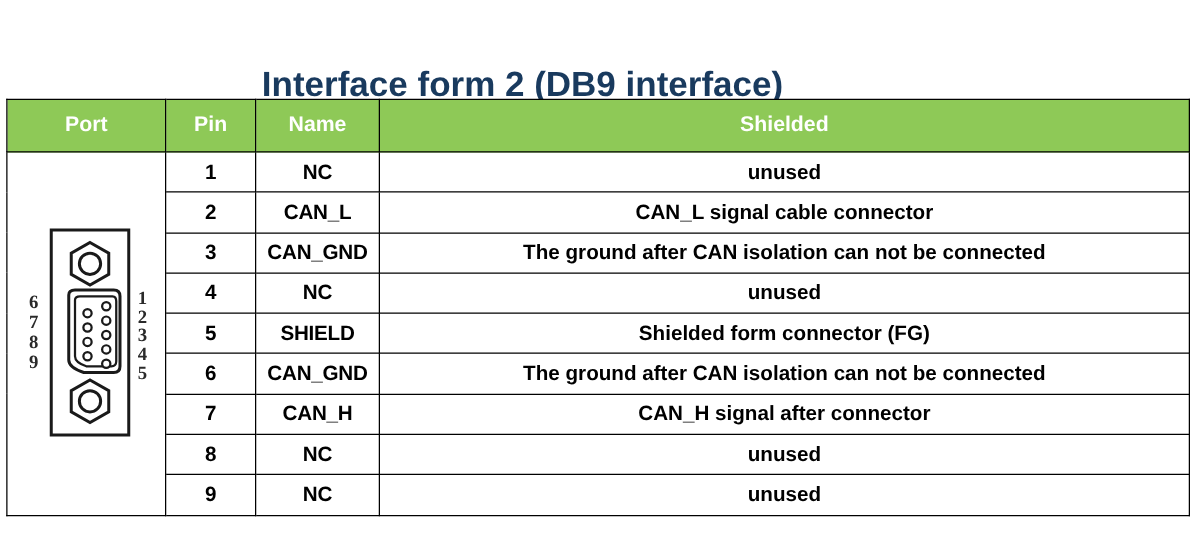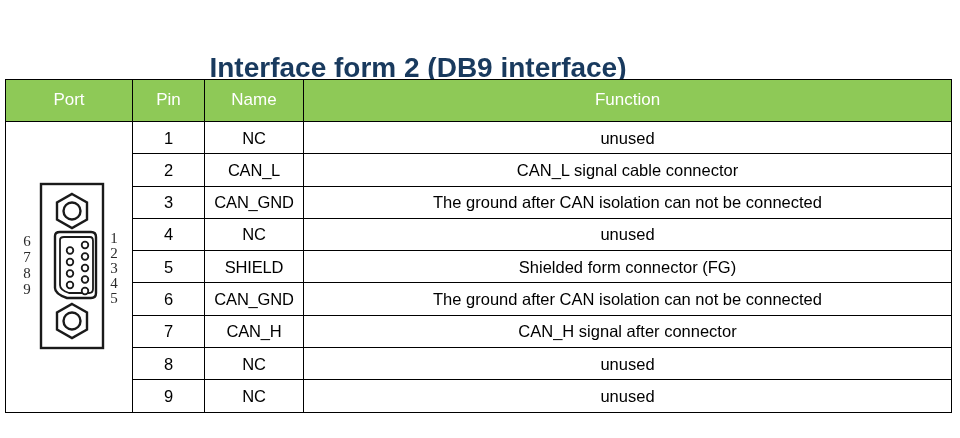--- a/index.html
+++ b/index.html
@@ -29,21 +29,21 @@
     table-layout:fixed;
     border:1.5px solid #000;
   }
   #pin-table th,#pin-table td{
     border:1px solid #000;
     padding:0;
     font-size:16.5px;
     color:#000;
     text-align:center;
     vertical-align:middle;
-    font-weight:normal;
+    font-weight:bold;
     line-height:1.1;
   }
   #pin-table thead th{
     background:#8ec957;
     color:#ffffff;
     height:41px;
     font-size:17px;
     border-color:#000;
   }
   #pin-table tbody td{height:31.3px;}
@@ -80,21 +80,21 @@
     <col class="col-port">
       <col class="col-pin">
       <col class="col-name">
       <col class="col-func">
   </colgroup>
   <thead>
     <tr>
       <th>Port</th>
       <th>Pin</th>
       <th>Name</th>
-      <th>Function</th>
+      <th>Shielded</th>
     </tr>
   </thead>
   <tbody>
     <tr>
       <td class="port-cell" rowspan="9">
         <div class="db9-wrap">
           <svg class="db9-svg" width="110" height="280" viewBox="0 0 110 280">
 
             <rect x="26" y="62" width="62" height="164" fill="#ffffff" stroke="#1a1a1a" stroke-width="2.4"></rect>
 

